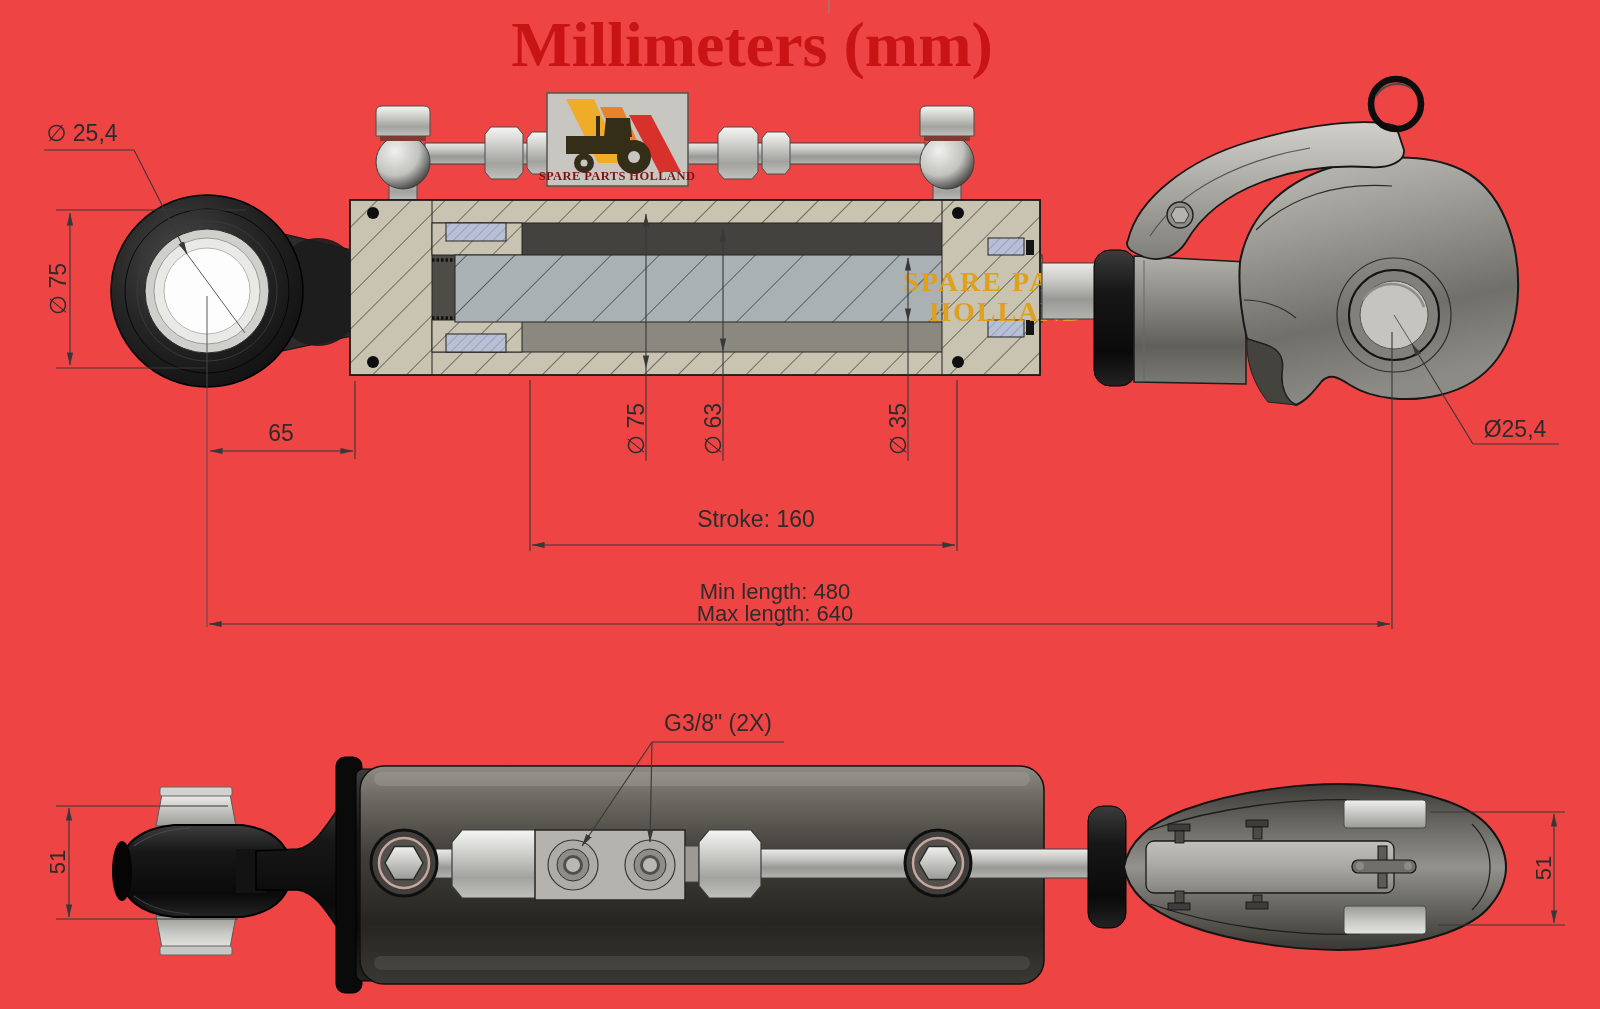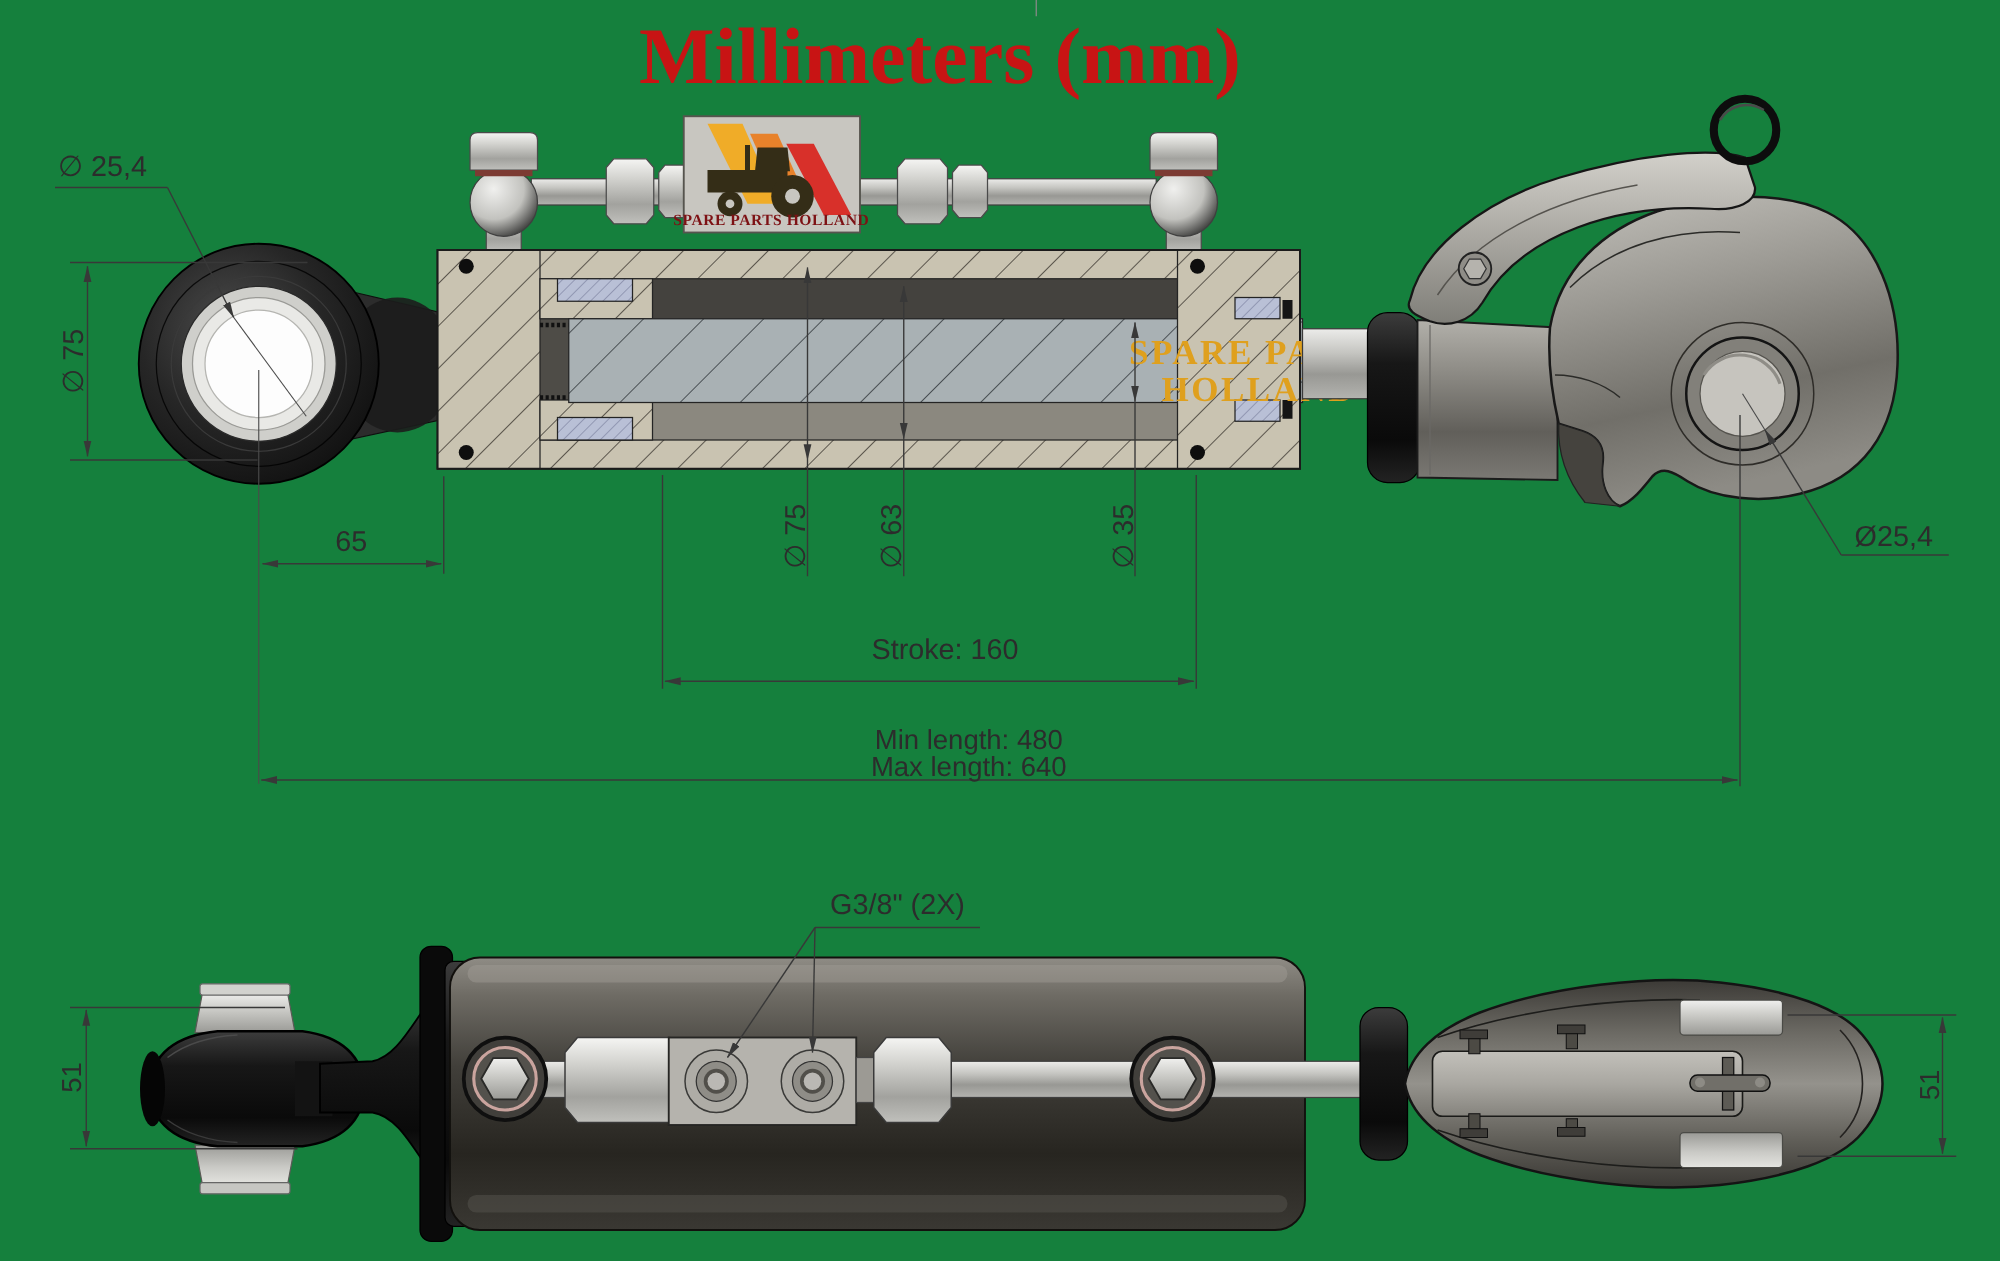--- a/index.html
+++ b/index.html
@@ -1,16 +1,16 @@
 <!DOCTYPE html>
 <html><head>
 <meta charset="utf-8">
 <style>
   html,body{margin:0;padding:0;background:#ffffff;}
-  .canvas{position:relative;width:1600px;height:1009px;background:#15803d;overflow:hidden;}
+  .canvas{position:relative;width:1600px;height:1009px;background:#ef4444;overflow:hidden;}
   svg{display:block;}
   .title-text{font:bold 64px "Liberation Serif", serif;}
   .dim{font:23px "Liberation Sans", sans-serif;fill:#2c2c2c;}
   .dim-sm{font:22px "Liberation Sans", sans-serif;fill:#2c2c2c;}
   .dimline{stroke:#383838;stroke-width:1.1;fill:none;}
   .thinline{stroke:#4a4a4a;stroke-width:0.9;fill:none;}
   .wm{font:bold 28px "Liberation Serif", serif;letter-spacing:2px;}
   .logo-cap{font:bold 12.5px "Liberation Serif", serif;letter-spacing:0.4px;}
   .outline{stroke:#1b1b1b;stroke-width:1.6;fill:none;}
 </style>

